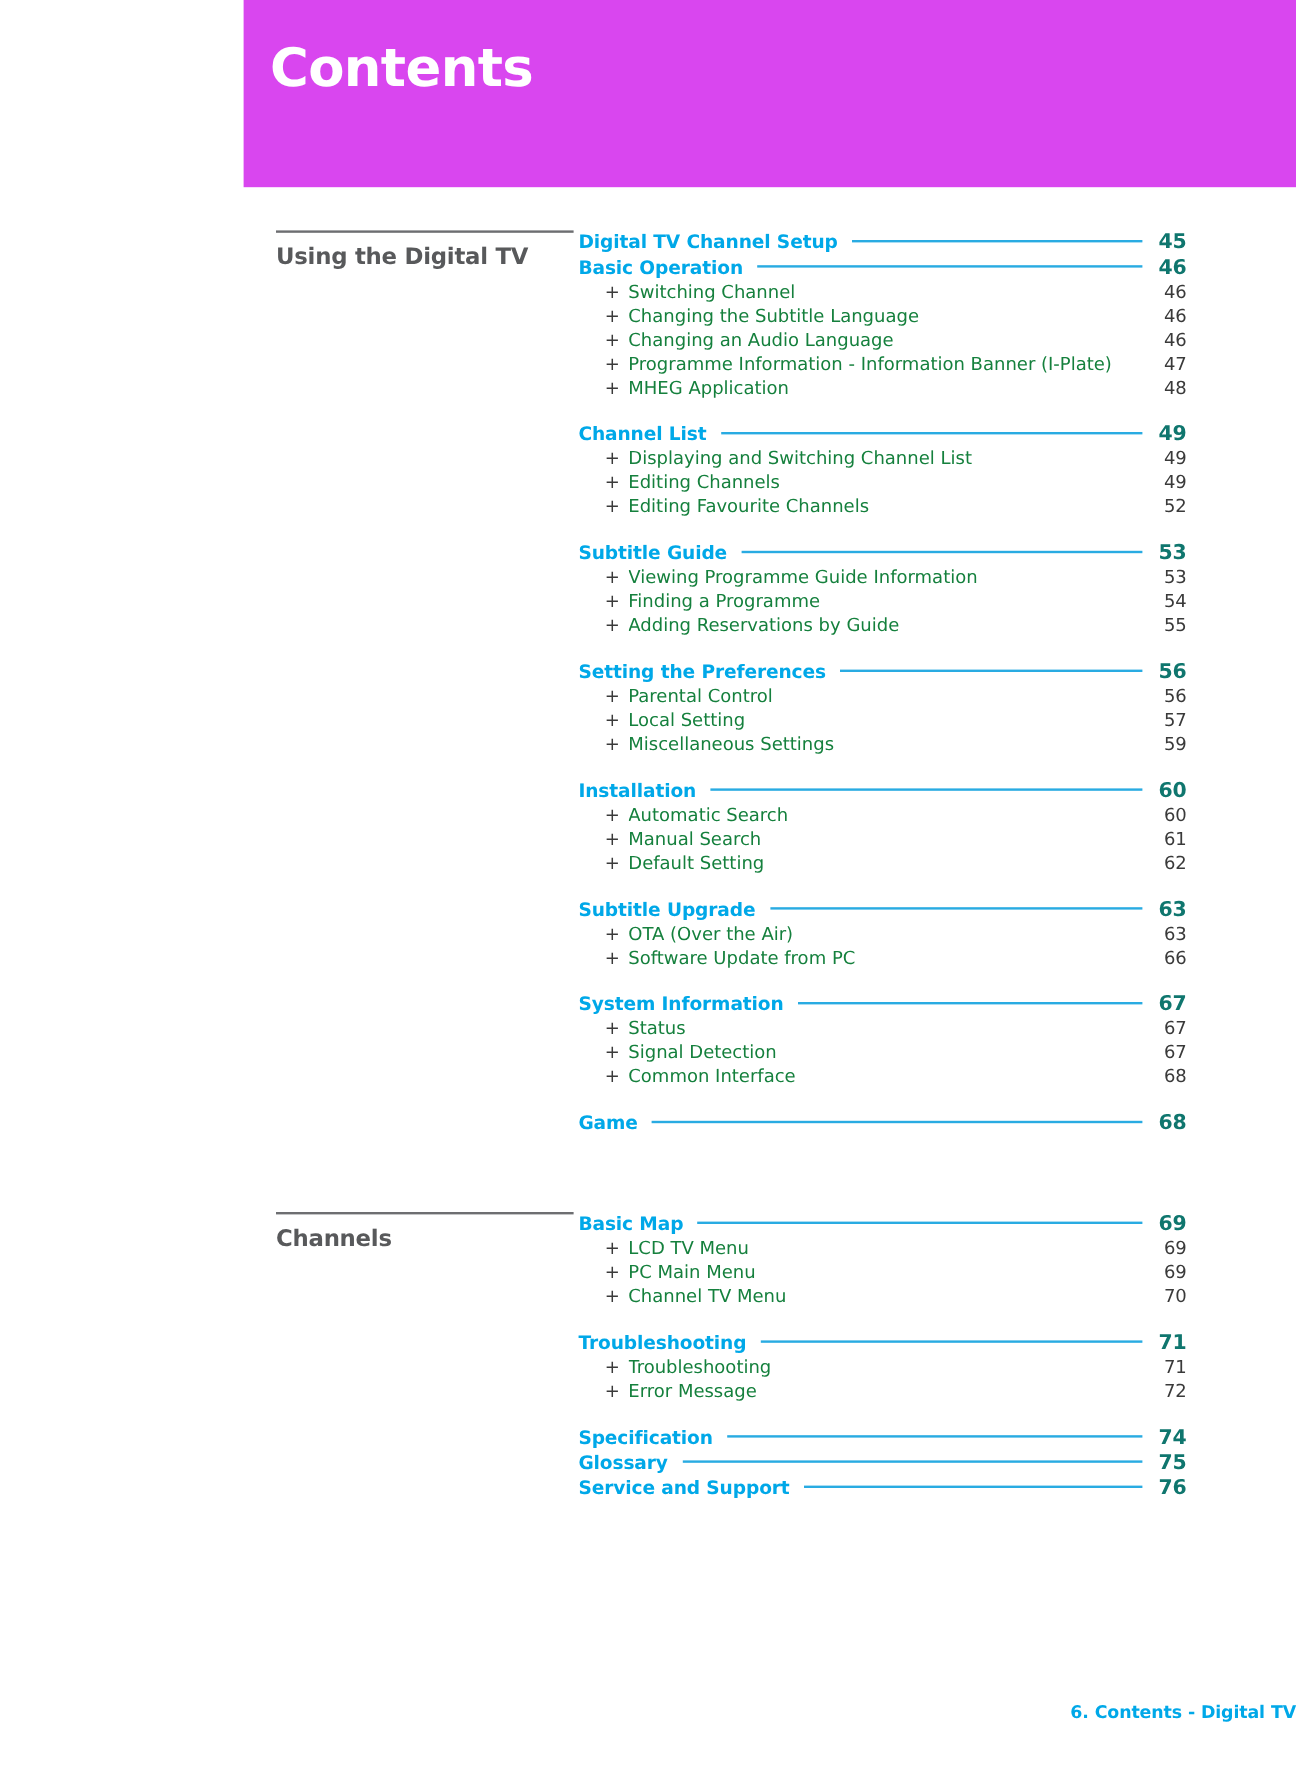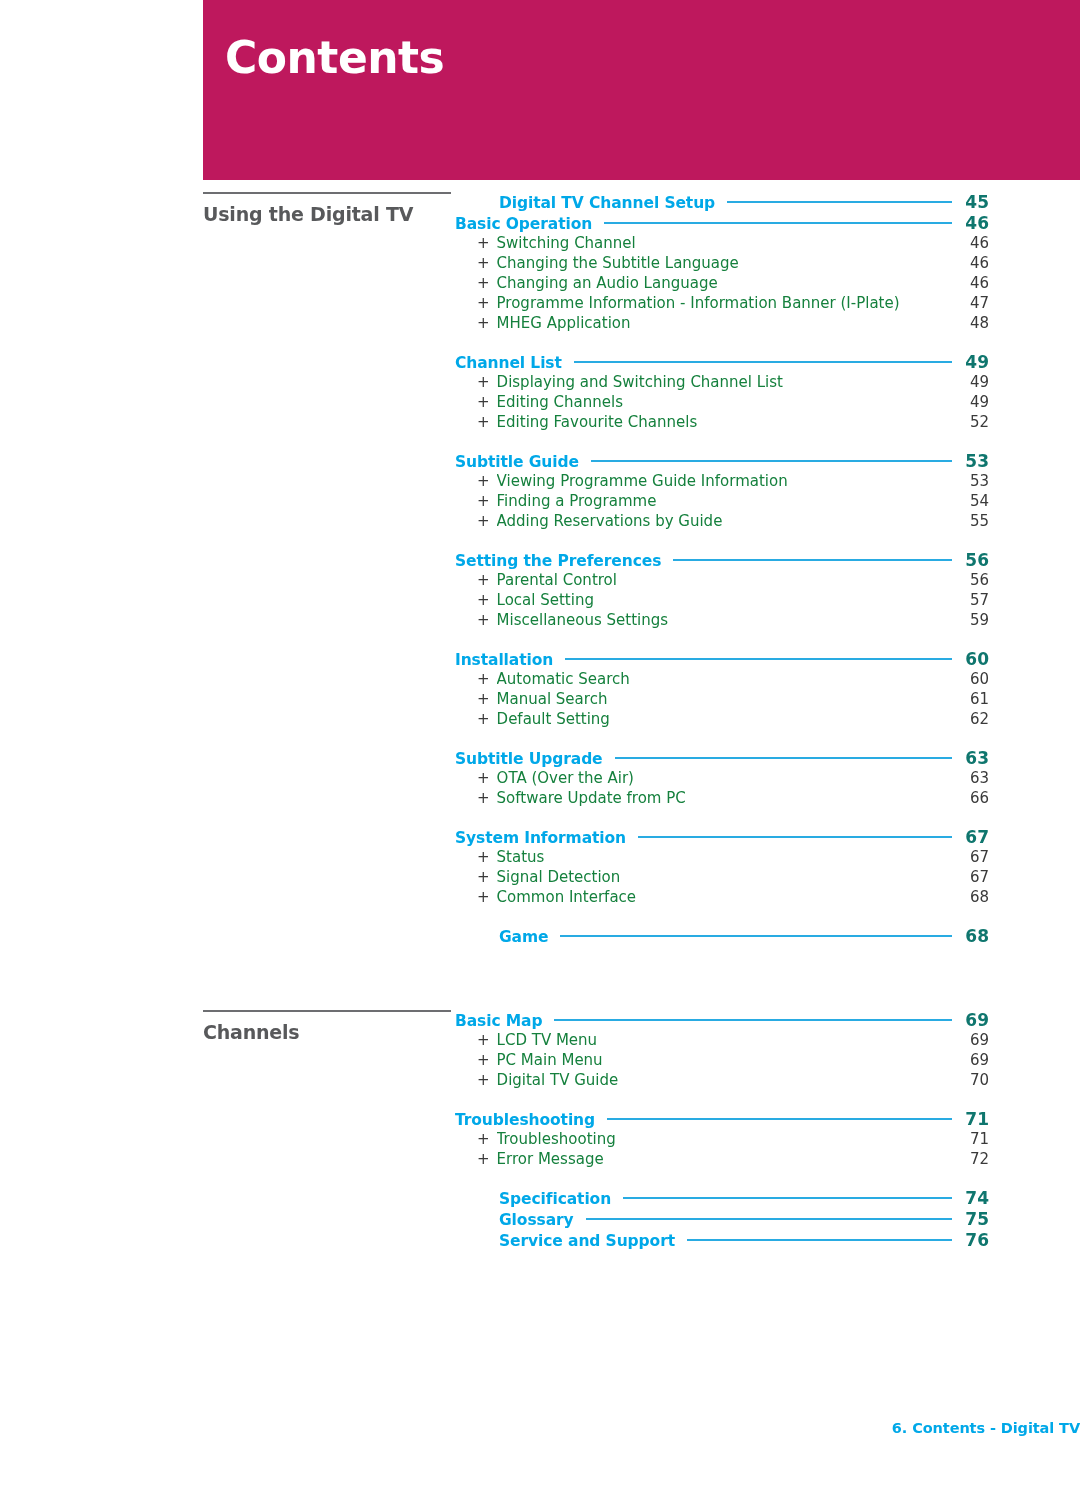--- a/index.html
+++ b/index.html
@@ -14,22 +14,22 @@
     font-family: "DejaVu Sans", sans-serif;
     overflow: hidden;
   }
 
   
   .banner {
     position: absolute;
     left: 203px;
     top: 0;
     width: 877px;
-    height: 180px;
-    background: #be185d;
+    height: 156px;
+    background: #d946ef;
   }
   .banner-title {
     position: absolute;
     left: 22px;
     top: 36px;
     color: #ffffff;
     font-size: 44px;
     font-weight: bold;
     letter-spacing: -0.5px;
     line-height: 1;
@@ -56,20 +56,21 @@
     display: flex;
     align-items: flex-start;
   }
 
   
   .part-label-col {
     width: 252px;
     flex: 0 0 252px;
     box-sizing: border-box;
     padding-right: 4px;
+    margin-left: 27px;
   }
   .part-rule {
     height: 2px;
     background: #6d6e71;
     width: 100%;
     margin-bottom: 9px;
   }
   .part-label {
     font-size: 19px;
     font-weight: bold;
@@ -80,21 +81,21 @@
 
   
   .entries-col {
     flex: 1 1 auto;
     min-width: 0;
     padding-top: 0px;
   }
 
   .group { margin-bottom: 18px; }
   .group:last-child { margin-bottom: 0; }
-  .group.tight { margin-bottom: 0; margin-left: 44px; }
+  .group.tight { margin-bottom: 0; }
 
   
   .head-row {
     display: flex;
     align-items: baseline;
     width: 100%;
     height: 20px;
     margin-bottom: 1px;
   }
   .head-text {
@@ -375,21 +376,21 @@
               <span class="item-text">LCD TV Menu</span>
               <span class="item-page">69</span>
             </div>
             <div class="item-row">
               <span class="item-plus">+</span>
               <span class="item-text">PC Main Menu</span>
               <span class="item-page">69</span>
             </div>
             <div class="item-row">
               <span class="item-plus">+</span>
-              <span class="item-text">Digital TV Guide</span>
+              <span class="item-text">Channel TV Menu</span>
               <span class="item-page">70</span>
             </div>
           </div>
           <div class="group">
             <div class="head-row">
               <span class="head-text">Troubleshooting</span>
               <span class="leader"></span>
               <span class="head-page">71</span>
             </div>
             <div class="item-row">

